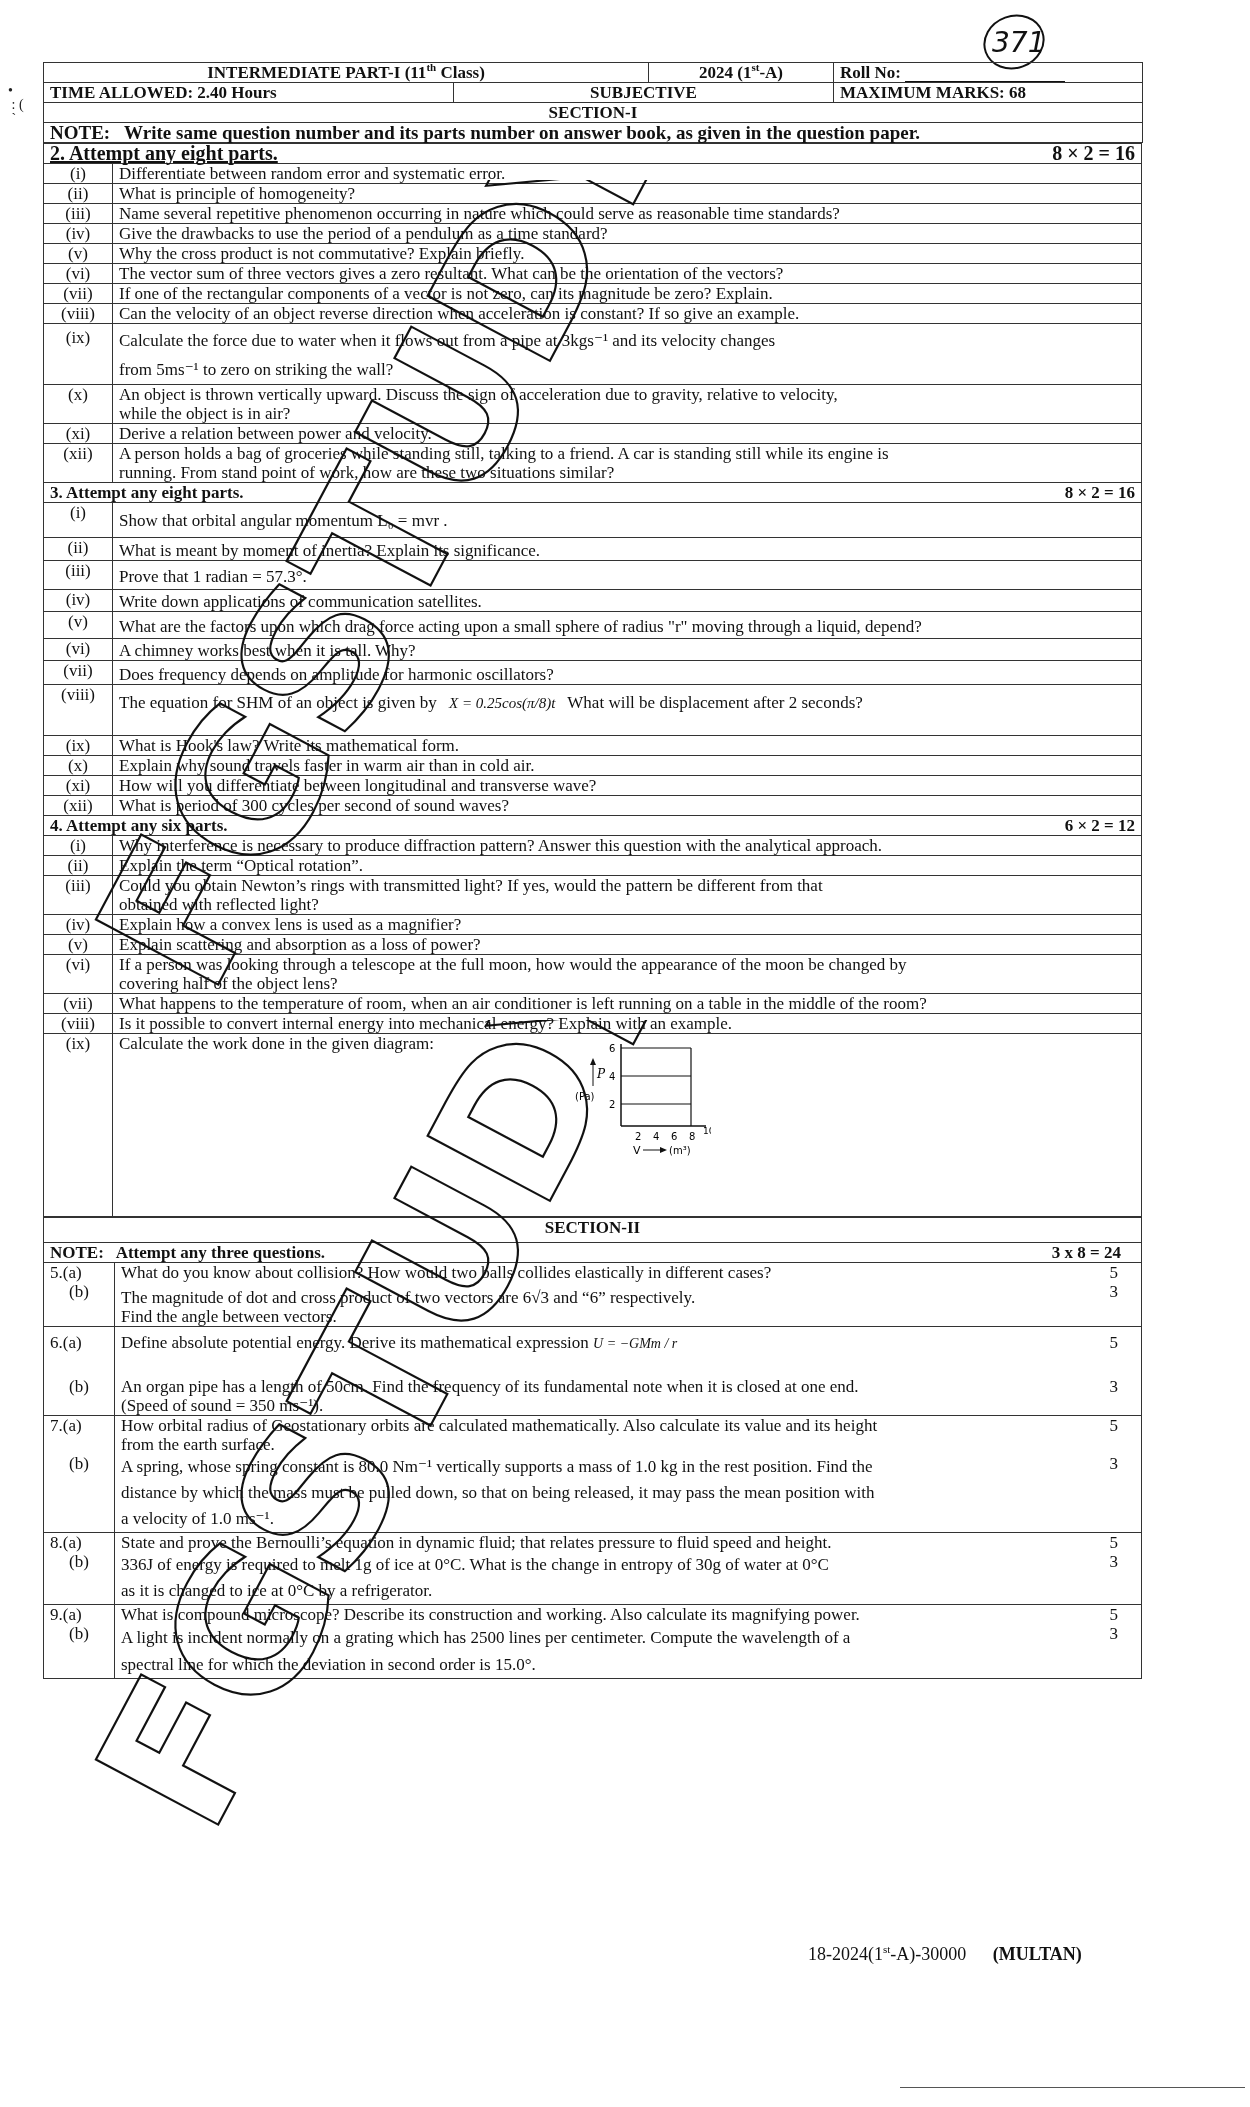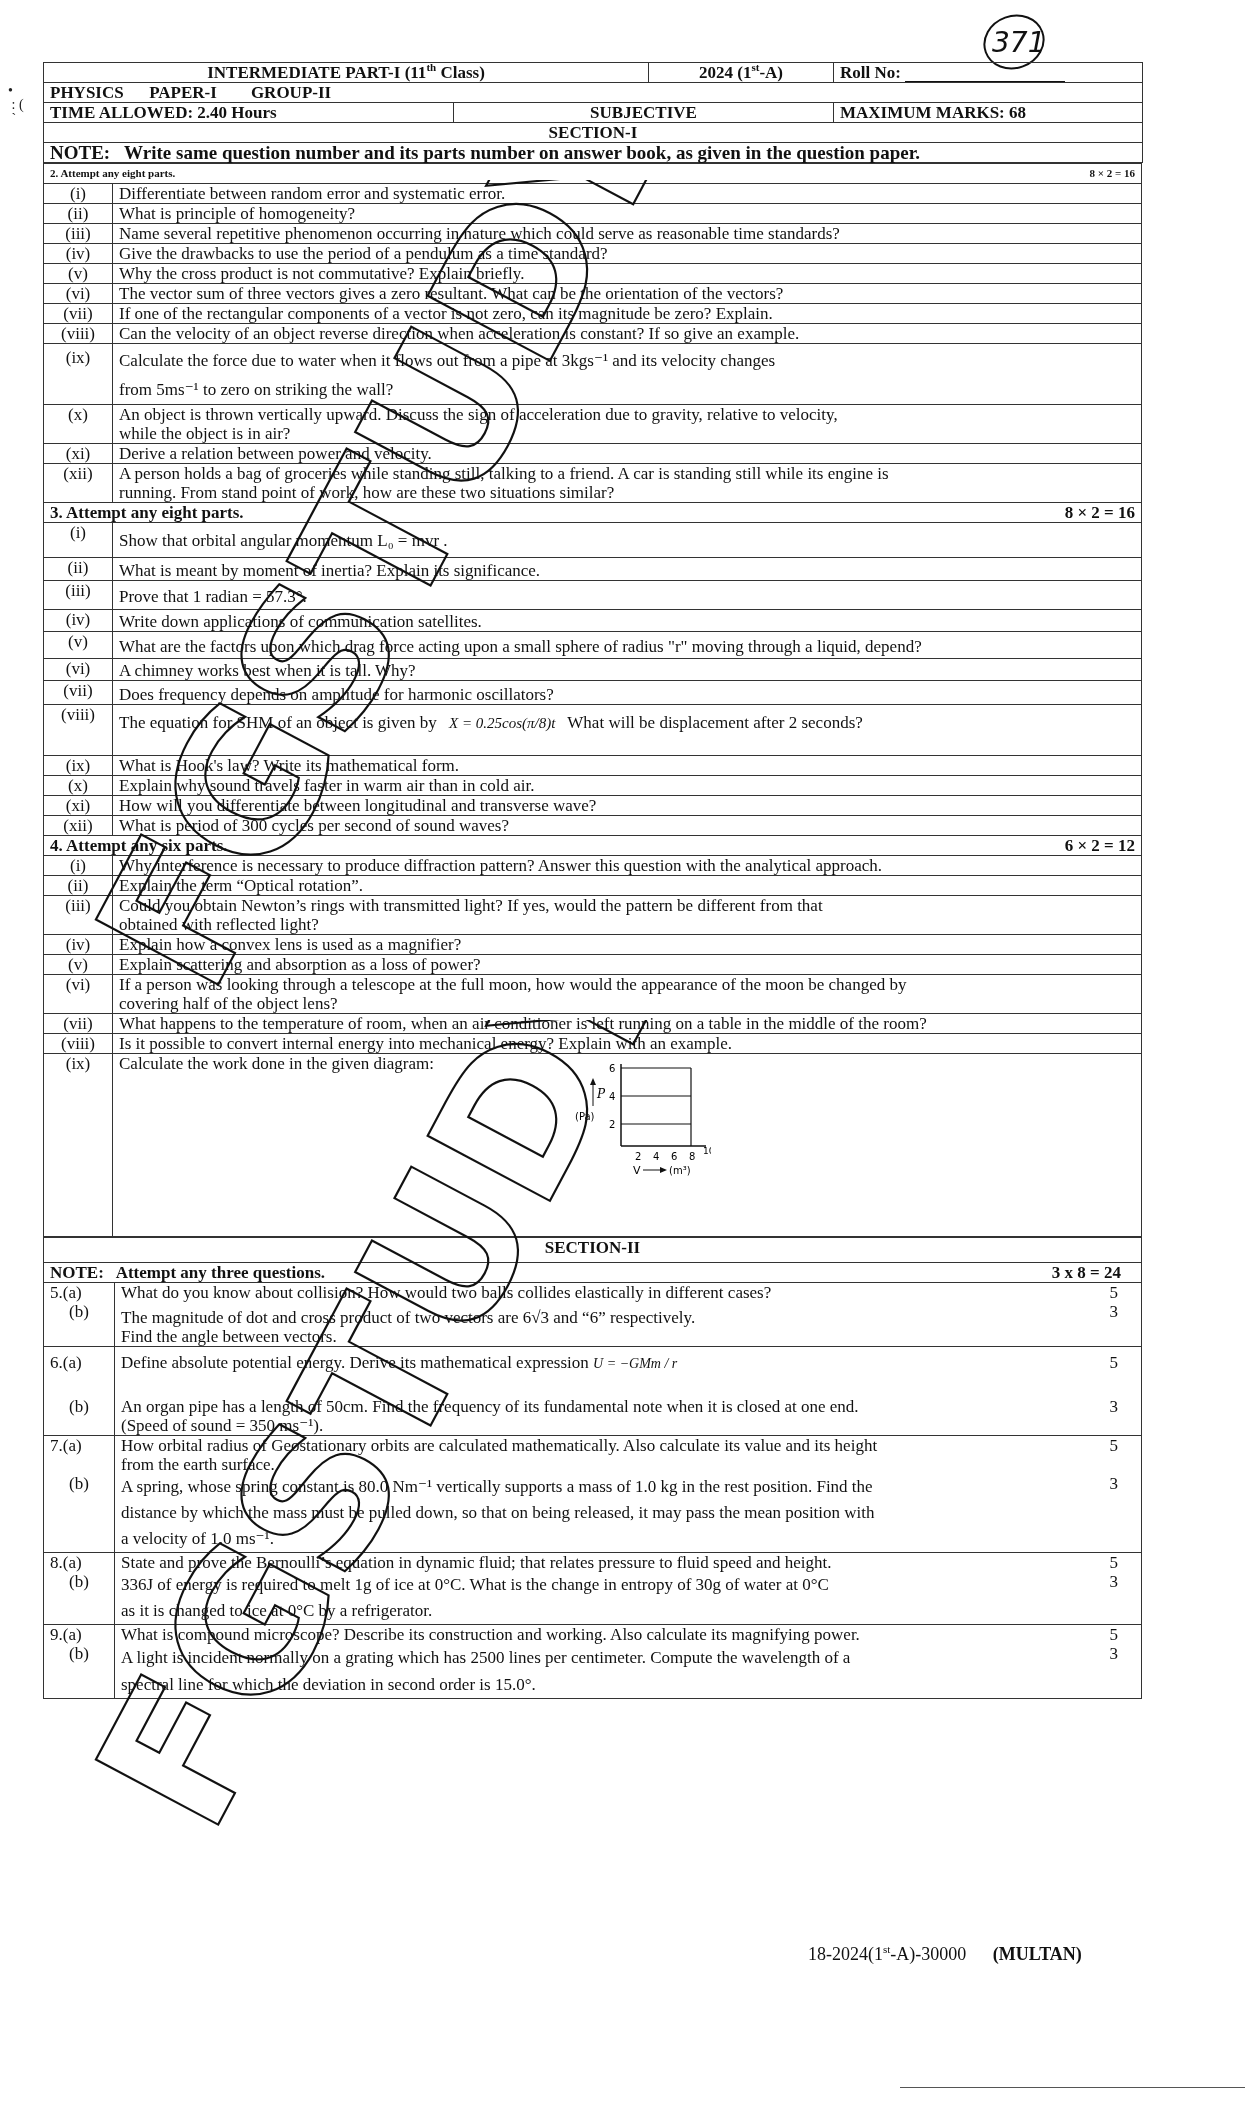--- a/index.html
+++ b/index.html
@@ -47,27 +47,20 @@
         <col style="width:185px">
         <col style="width:309px">
       </colgroup>
     <tbody>
         <tr>
       <td colspan="2" class="center"><span>INTERMEDIATE PART-I (11</span><sup>th</sup><span> Class)</span></td>
       <td class="center"><span>2024 (1</span><sup>st</sup><span>-A)</span></td>
       <td><span>Roll No:</span> <span class="roll-line"></span></td>
     </tr>
     <tr>
-      <td colspan="4">
-        <span>PHYSICS</span>&nbsp;&nbsp;&nbsp;&nbsp;&nbsp;
-        <span>PAPER-I</span>&nbsp;&nbsp;&nbsp;&nbsp;&nbsp;&nbsp;&nbsp;
-        <span>GROUP-II</span>
-      </td>
-    </tr>
-    <tr>
       <td>TIME ALLOWED: 2.40 Hours</td>
       <td colspan="2" class="center">SUBJECTIVE</td>
       <td>MAXIMUM MARKS: 68</td>
     </tr>
     <tr>
       <td colspan="4" class="center">SECTION-I</td>
     </tr>
     <tr>
       <td colspan="4" style="font-size:19px;"><span>NOTE:</span>&nbsp;&nbsp; <span>Write same question number and its parts number on answer book, as given in the question paper.</span></td>
     </tr>
@@ -75,21 +68,21 @@
     </table>
 
   <table class="grid">
     <colgroup>
         <col style="width:69px">
         <col>
       </colgroup>
 
     <tbody>
         <tr>
-          <td colspan="2" class="bold" style="font-size:11px;">
+          <td colspan="2" class="bold" style="font-size:20px;text-decoration:underline;">
       <span>2.   Attempt any eight parts.</span><span style="float:right">8 × 2 = 16</span></td>
         </tr>
     <tr class="q-row">
           <td class="num">(i)</td>
           <td>Differentiate between random error and systematic error.</td>
         </tr>
     <tr class="q-row">
           <td class="num">(ii)</td>
           <td>What is principle of homogeneity?</td>
         </tr>

